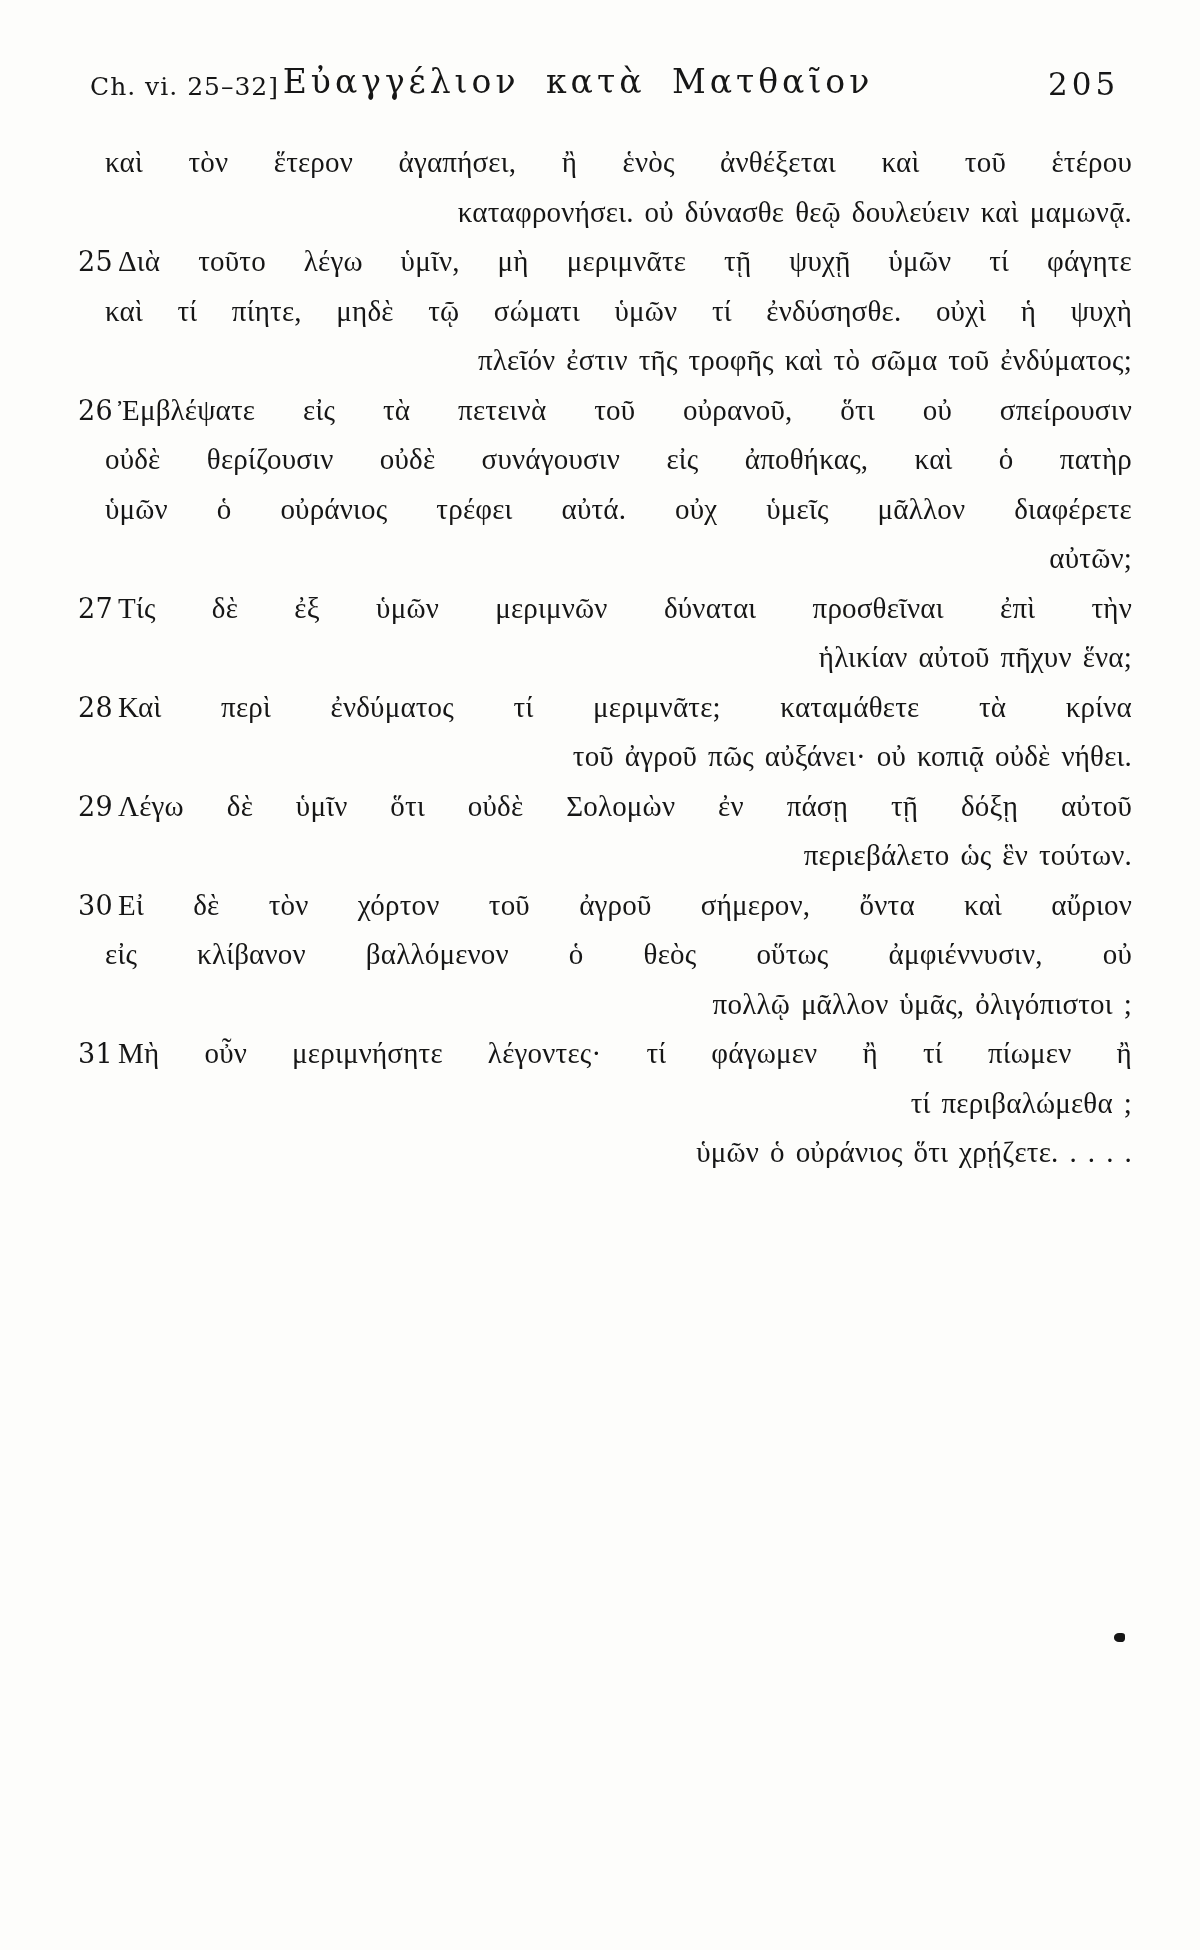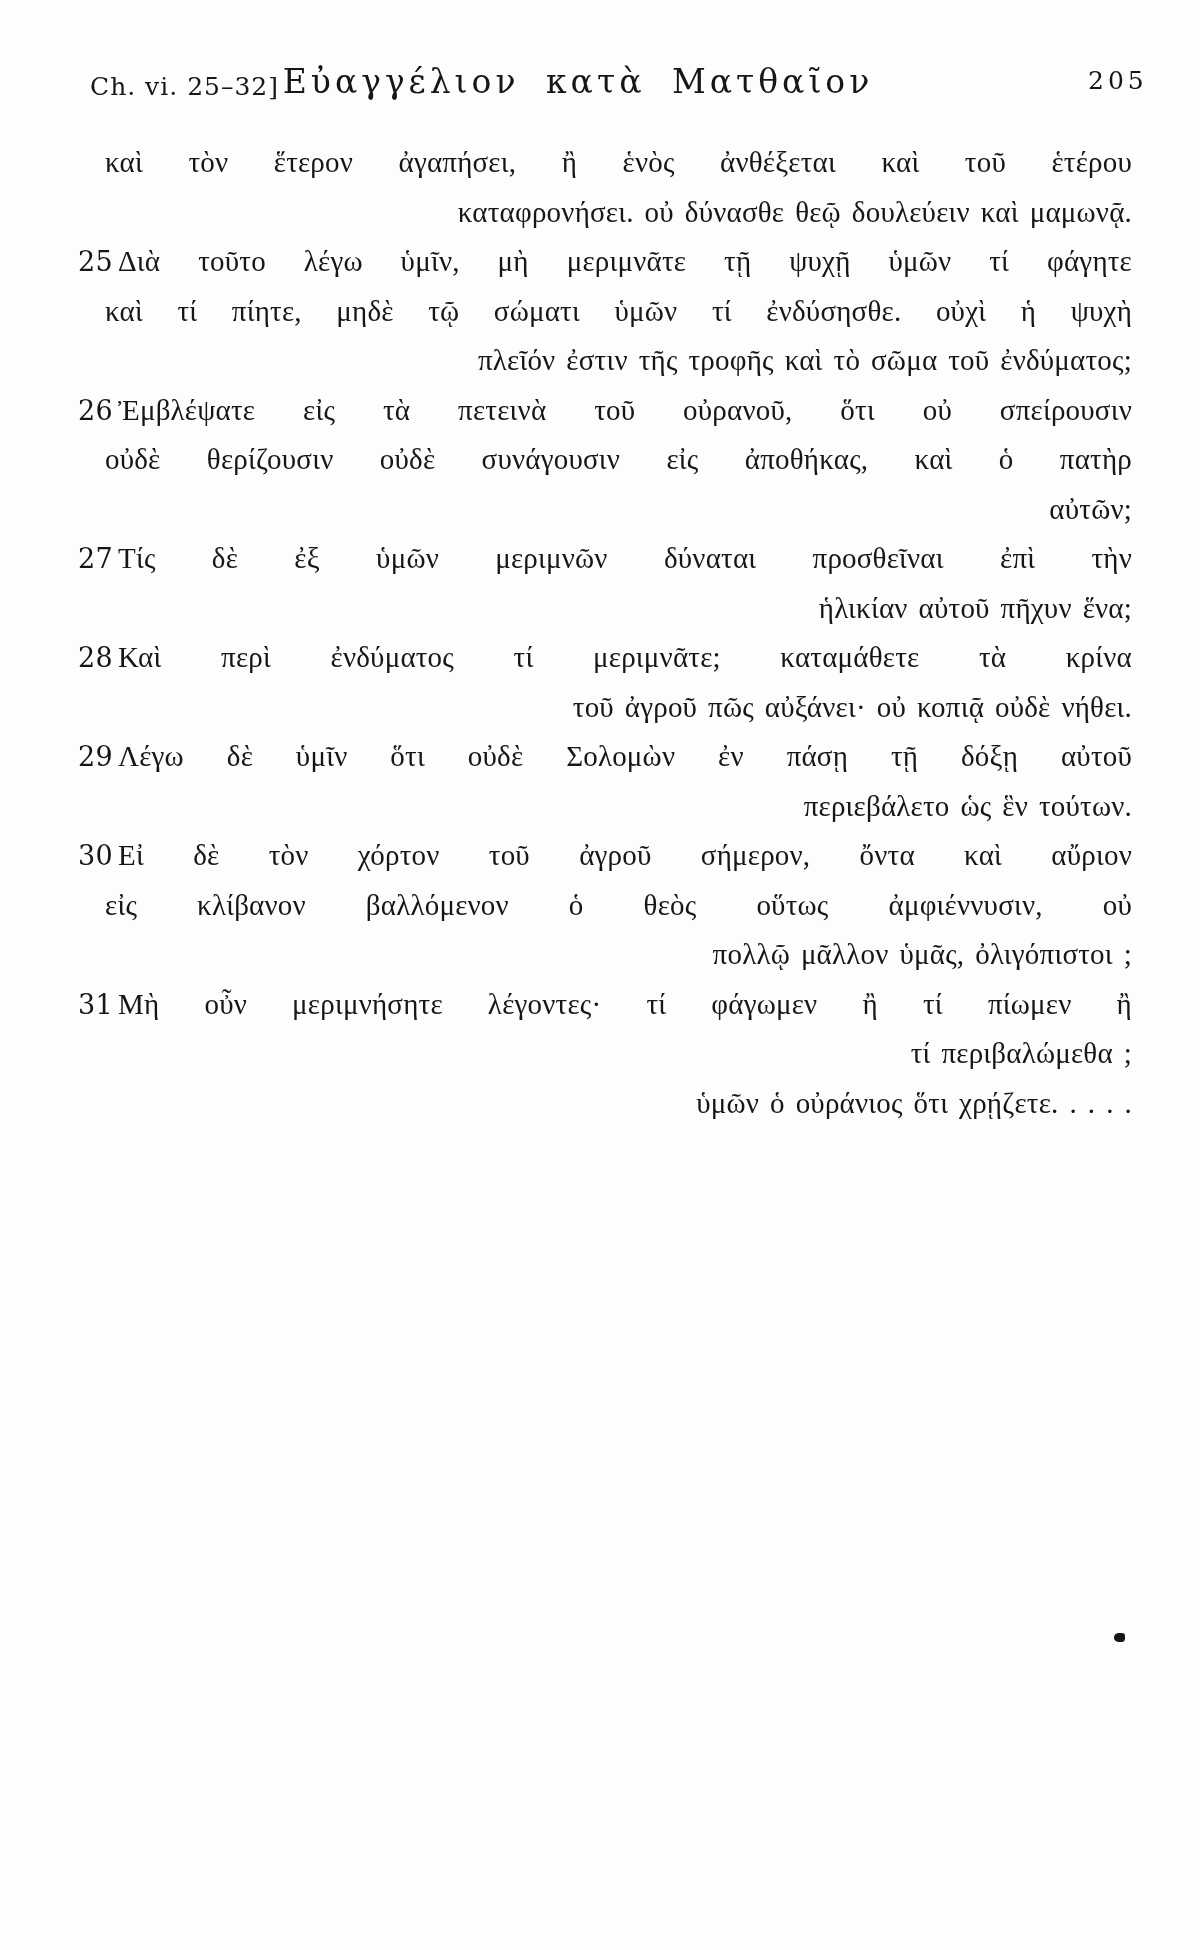--- a/index.html
+++ b/index.html
@@ -18,21 +18,21 @@
     position: absolute; left: 90px; top: 72px;
     font-size: 25px; letter-spacing: 1px; white-space: nowrap;
   }
   .running-title {
     position: absolute; left: 578px; top: 62px;
     transform: translateX(-50%);
     font-size: 33px; letter-spacing: 4px; word-spacing: 12px; white-space: nowrap;
   }
   .page-number {
     position: absolute; left: 1048px; top: 66px;
-    font-size: 25px; letter-spacing: 4px; white-space: nowrap; margin-left: 40px;
+    font-size: 31px; letter-spacing: 4px; white-space: nowrap;
   }
   
   .textblock {
     position: absolute;
     left: 105px; top: 138px;
     width: 1027px;
   }
   .line {
     position: relative;
     min-height: 49.5px;
@@ -99,20 +99,23 @@
 
     <div class="line l-full l-first">
       <span class="vnum">26</span>
       <span class="ltext">Ἐμβλέψατε εἰς τὰ πετεινὰ τοῦ οὐρανοῦ, ὅτι οὐ σπείρουσιν</span>
     </div>
 
     <div class="line l-full">
       <span class="ltext">οὐδὲ θερίζουσιν οὐδὲ συνάγουσιν εἰς ἀποθήκας, καὶ ὁ πατὴρ</span>
     </div>
 
+    <div class="line l-full">
+      <span class="ltext">ὑμῶν ὁ οὐράνιος τρέφει αὐτά. οὐχ ὑμεῖς μᾶλλον διαφέρετε</span>
+    </div>
 
     <div class="line l-short">
       <span class="ltext">αὐτῶν;</span>
     </div>
 
     <div class="line l-full l-first">
       <span class="vnum">27</span>
       <span class="ltext">Τίς δὲ ἐξ ὑμῶν μεριμνῶν δύναται προσθεῖναι ἐπὶ τὴν</span>
     </div>
 

